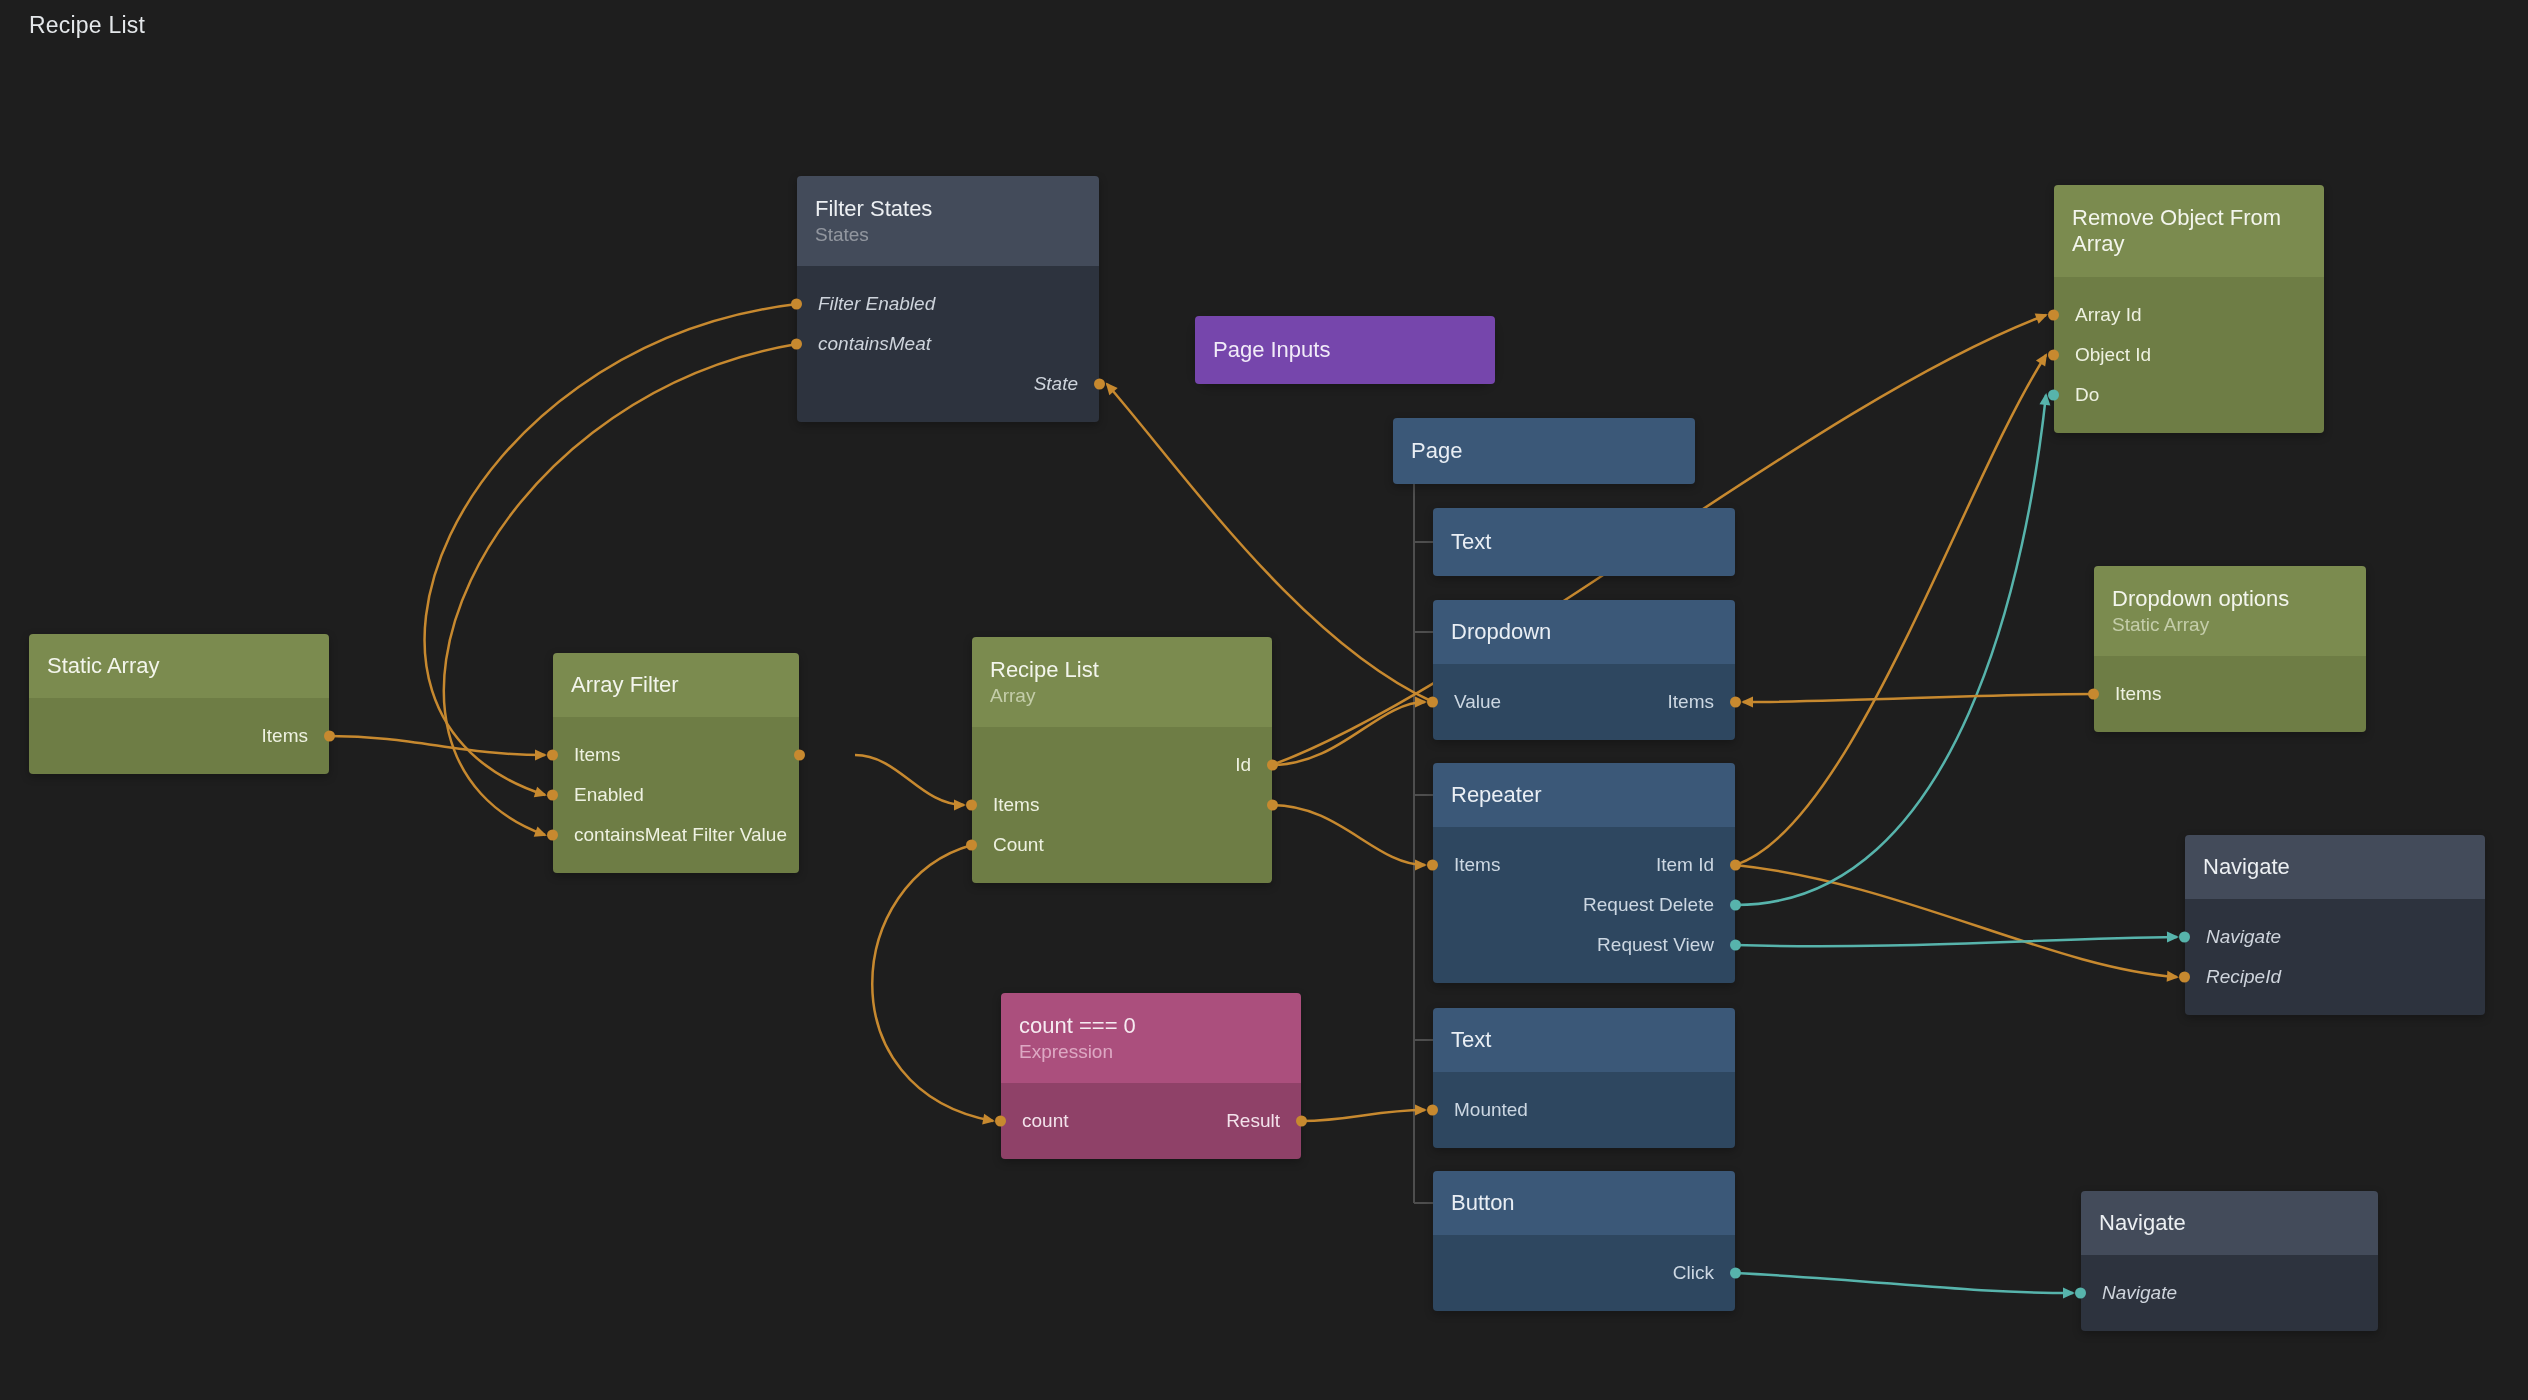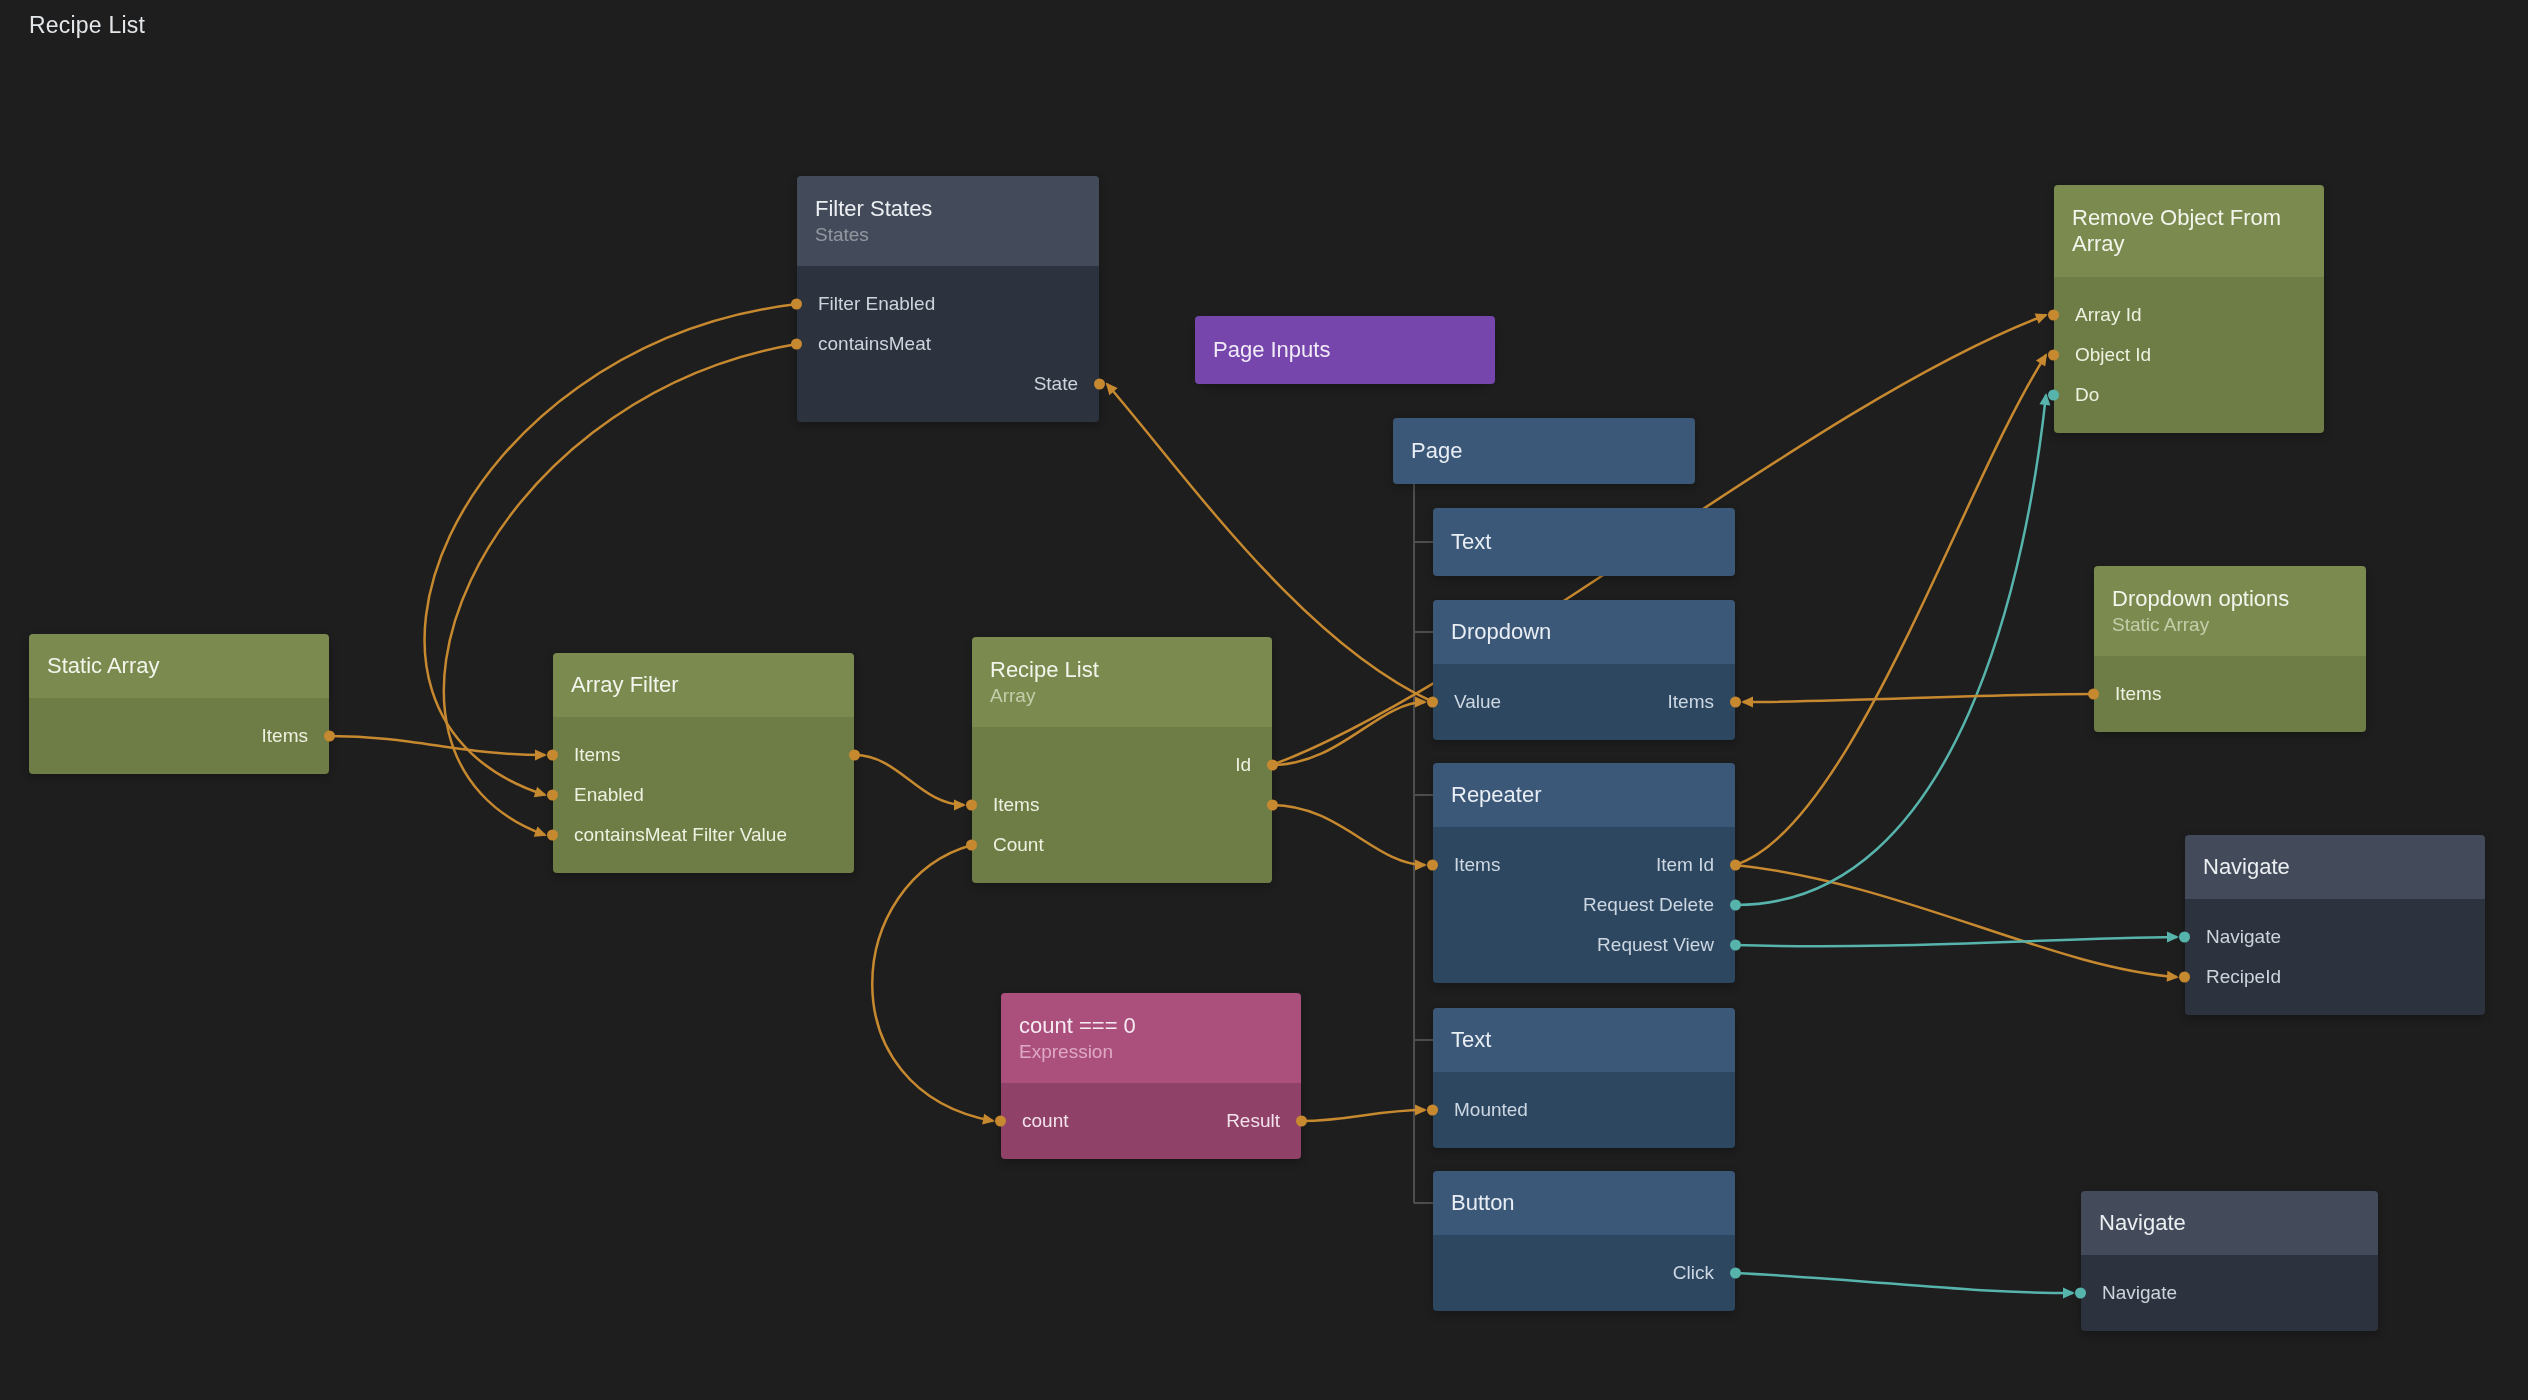--- a/index.html
+++ b/index.html
@@ -55,21 +55,21 @@
   .node--olive .node__title  { color: #f3f5ec; }
   .node--olive .node__subtitle { color: rgba(240,245,225,.62); }
   .node--olive .port__label  { color: #eef1e1; }
 
   .node--blue .node__header { background: var(--blue-header, #3b5878); }
   .node--blue .node__body   { background: var(--blue-body, #2e4760); }
   .node--blue .node__title  { color: #e9eef4; }
   .node--blue .port__label  { color: #ccd7e2; }
 
   .node--slate .node__header { background: var(--slate-header, #434b5a); }
-  .node--slate .node__body   { background: var(--slate-body, #2d333e); }
+  .node--slate .node__body   { background: var(--slate-body, #2d333e); font-style: italic; }
   .node--slate .node__title  { color: #eceff2; }
   .node--slate .node__subtitle { color: rgba(255,255,255,.42); }
   .node--slate .port__label  { color: #ced4dc; }
 
   .node--purple .node__header { background: var(--purple-header, #7646ac); }
   .node--purple .node__title  { color: #f1ebf8; }
 
   .node--magenta .node__header { background: var(--magenta-header, #ab4f7d); justify-content: center; }
   .node--magenta .node__body   { background: var(--magenta-body, #8f4168); }
   .node--magenta .node__title  { color: #f6ebf1; }
@@ -142,21 +142,21 @@
         <div class="node__header" style="height: 64px;">
           <div class="node__title">Static Array</div>
         </div>
         <div class="node__body">
           <div class="node__row">
             <span class="port__label port__label--right">Items</span>
             <span class="port__dot port__dot--right port__dot--orange"></span>
           </div>
         </div>
       </div>
-      <div class="node node--olive" style="left: 553px; top: 653px; width: 301px;">
+      <div class="node node--olive" style="left: 553px; top: 653px; width: 246px;">
         <div class="node__header" style="height: 64px;">
           <div class="node__title">Array Filter</div>
         </div>
         <div class="node__body">
           <div class="node__row">
             <span class="port__label port__label--left">Items</span>
             <span class="port__dot port__dot--left port__dot--orange"></span>
             <span class="port__dot port__dot--right port__dot--orange"></span>
           </div>
           <div class="node__row">

